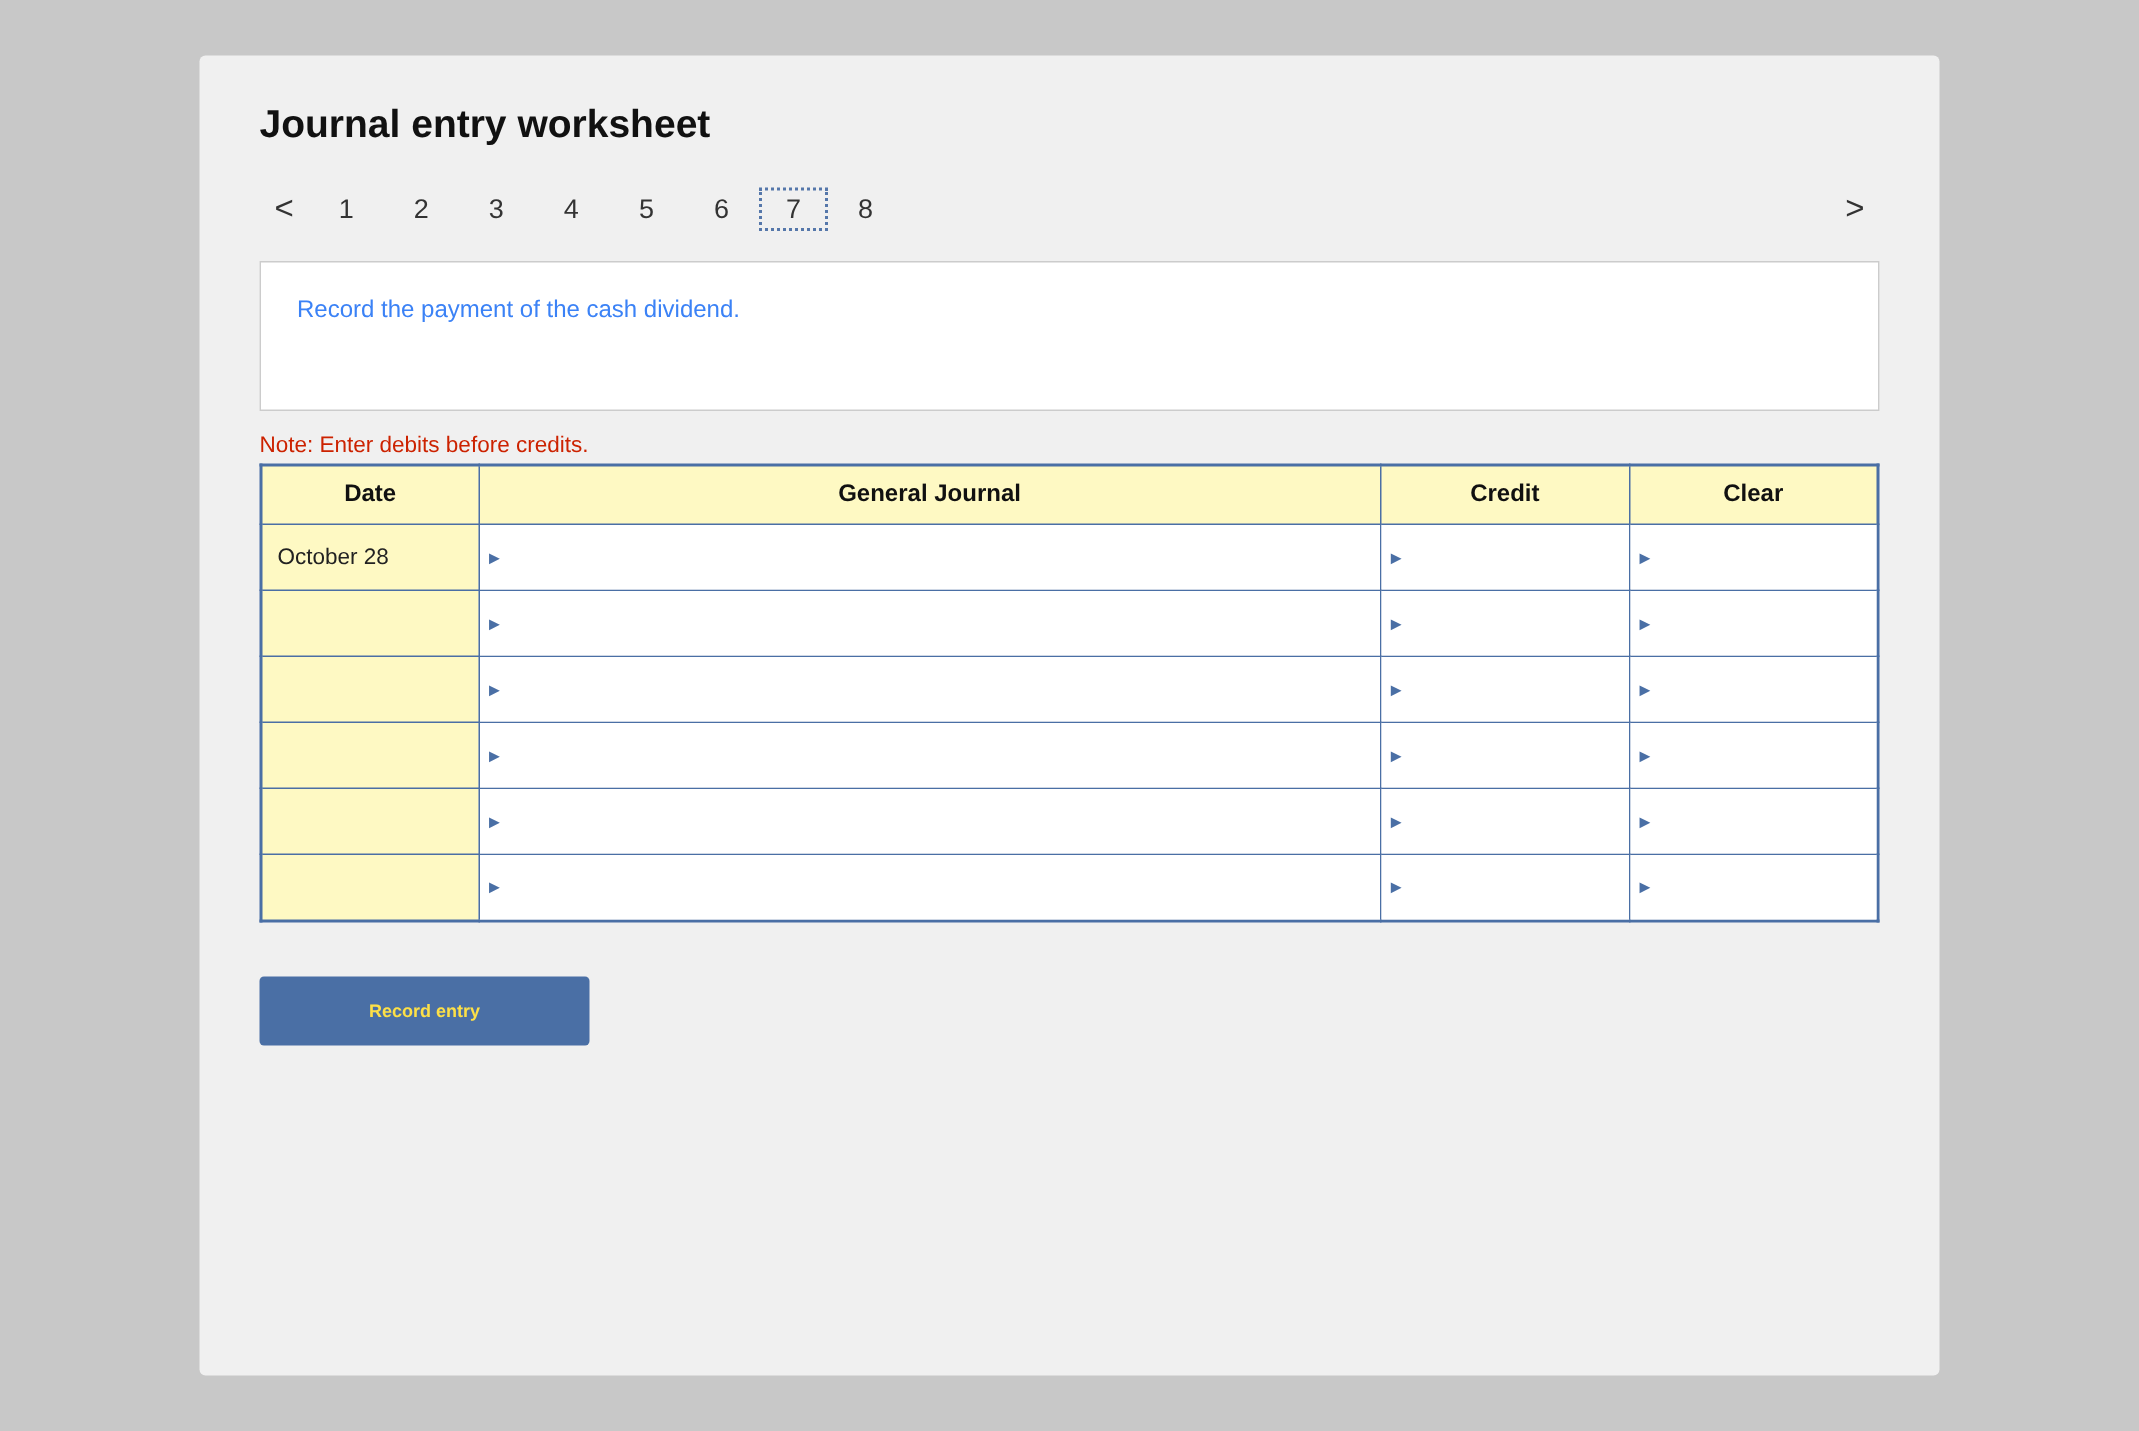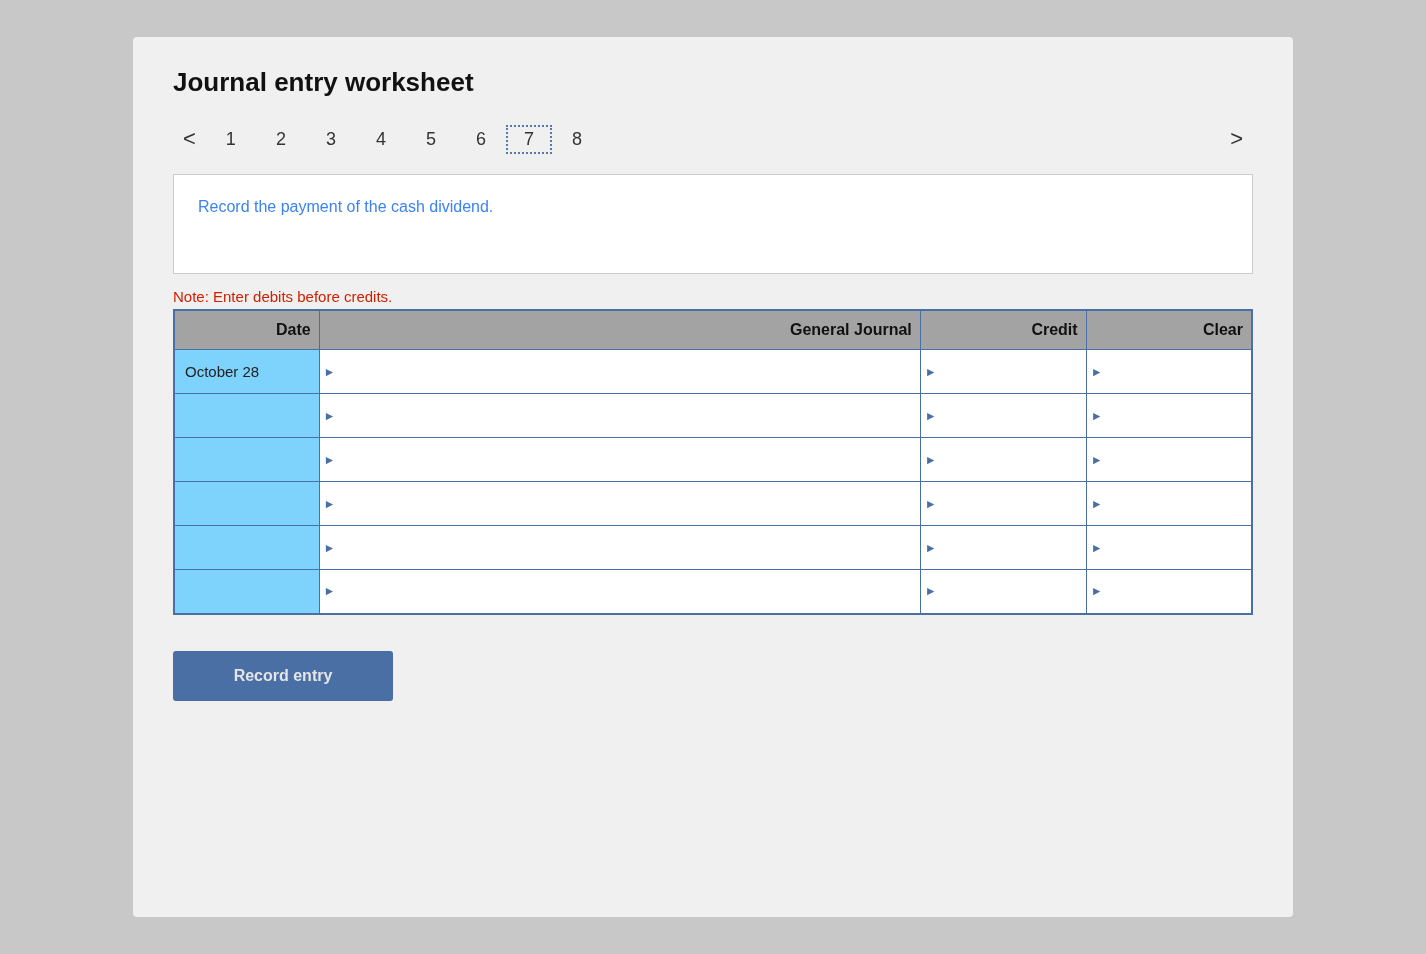--- a/index.html
+++ b/index.html
@@ -90,34 +90,34 @@
 
     
     .journal-table {
       width: 100%;
       border-collapse: collapse;
       border: 2px solid #4a6fa5;
       margin-bottom: 36px;
     }
 
     .journal-table th {
-      background: #a3a3a3;
+      background: #fef9c3;
       color: #111;
       font-weight: bold;
       font-size: 16px;
       padding: 10px 8px;
       border: 1px solid #4a6fa5;
-      text-align: right;
+      text-align: center;
     }
 
     .journal-table td {
       border: 1px solid #4a6fa5;
       padding: 0;
       height: 44px;
-      background: #7dd3fc;
+      background: #fef9c3;
     }
 
     .journal-table td.date-cell {
       padding: 8px 10px;
       font-size: 15px;
       color: #222;
       width: 140px;
     }
 
     .journal-table td.journal-cell {
@@ -142,23 +142,23 @@
 
     
     .buttons-row {
       display: flex;
       align-items: center;
       gap: 24px;
     }
 
     .btn {
       padding: 16px 24px;
-      font-size: 16px;
+      font-size: 12px;
       font-weight: bold;
-      color: #e5e5e5;
+      color: #fde047;
       border: none;
       border-radius: 3px;
       cursor: pointer;
       min-width: 220px;
       text-align: center;
     }
 
     .btn-record {
       background: #4a6fa5;
     }

